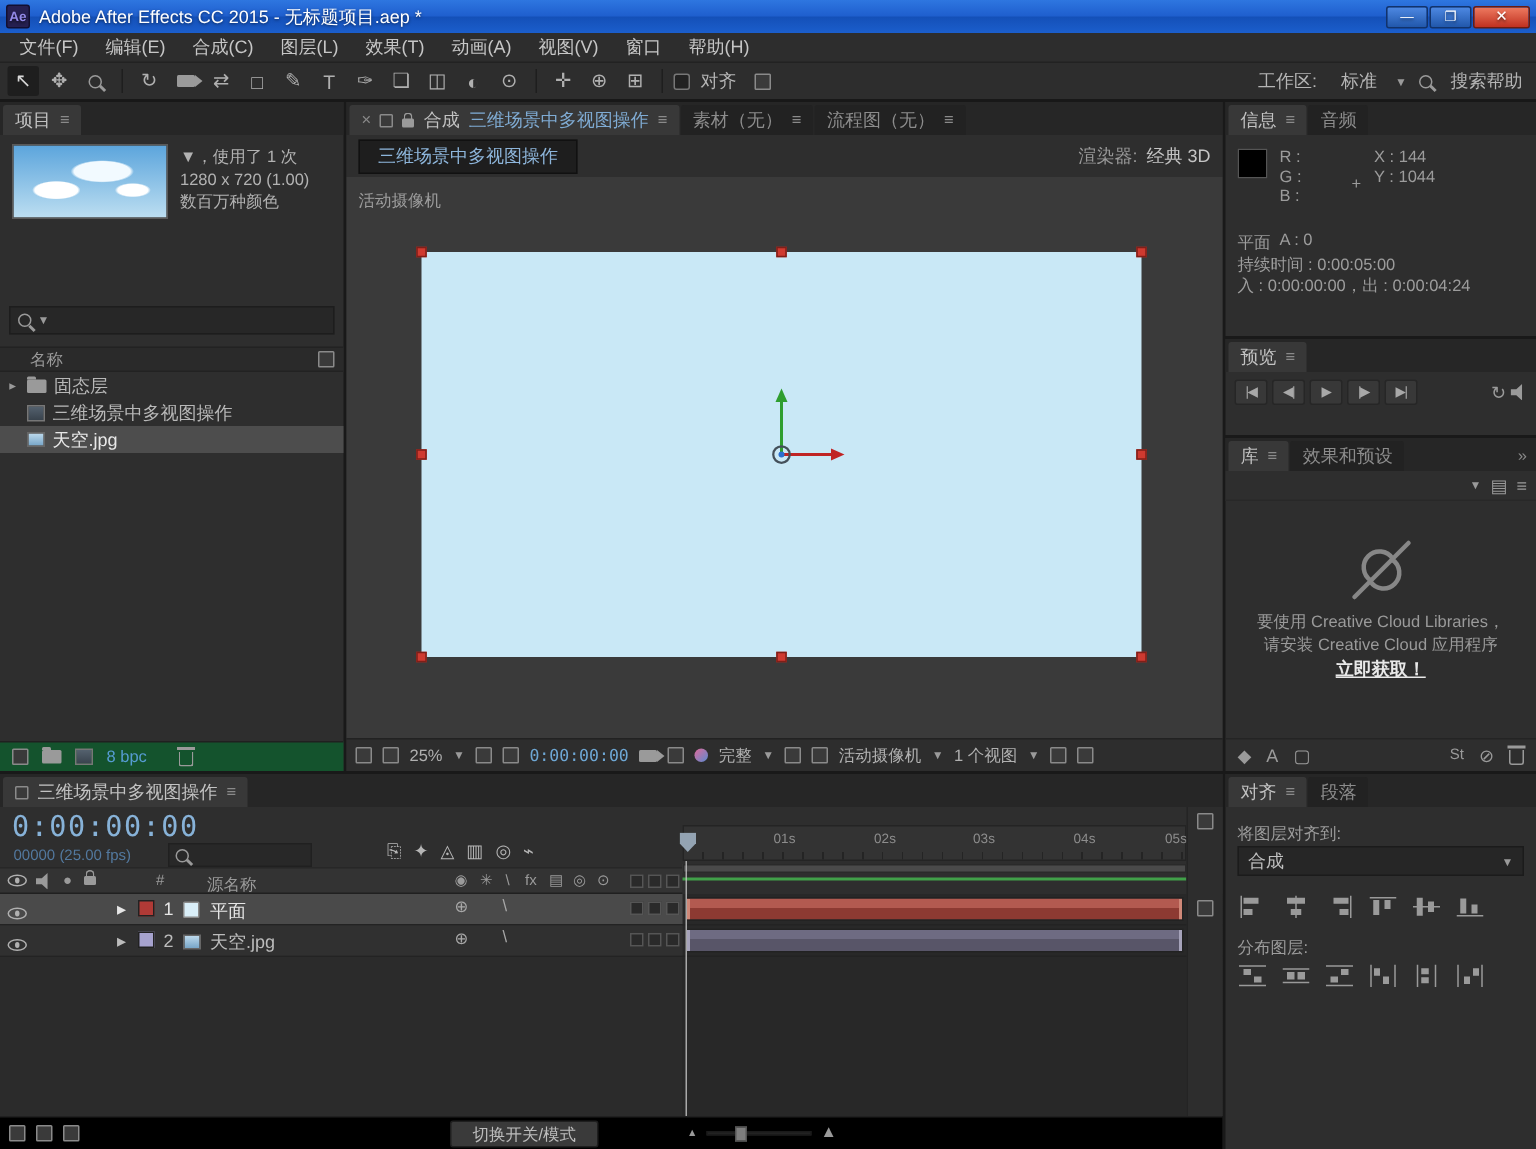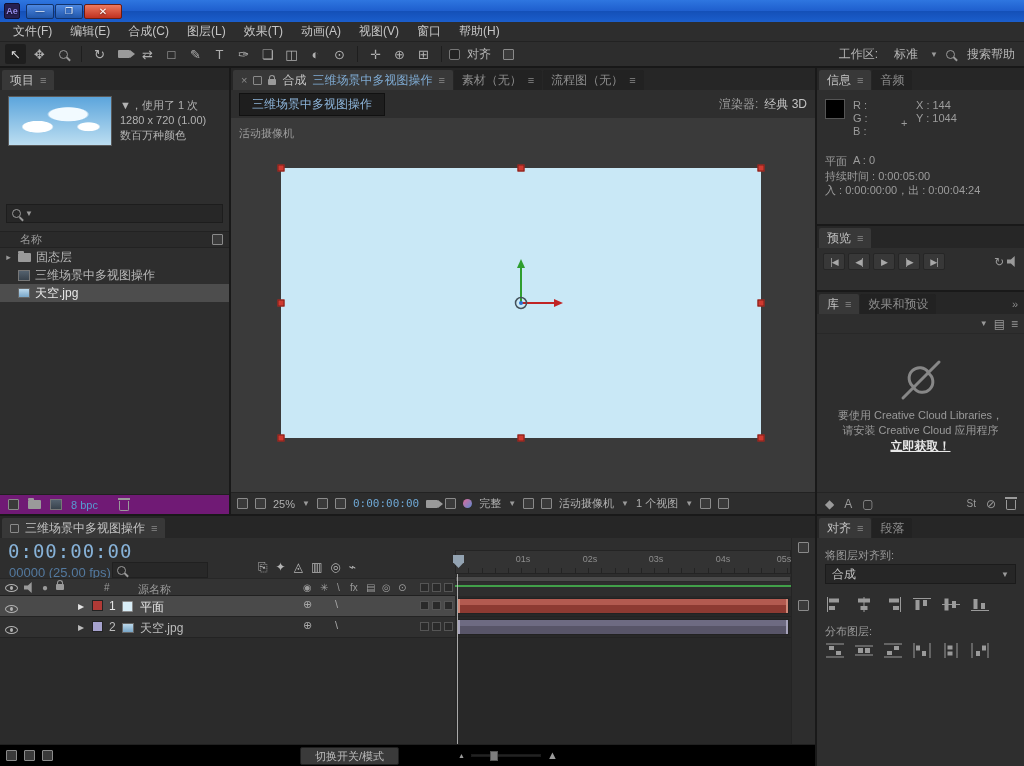--- a/index.html
+++ b/index.html
@@ -62,21 +62,21 @@
  radial-gradient(ellipse 26px 10px at 28% 62%,#fff 55%,rgba(255,255,255,0) 62%),
  radial-gradient(ellipse 34px 12px at 58% 36%,#f2faff 55%,rgba(255,255,255,0) 62%),
  radial-gradient(ellipse 20px 8px at 78% 62%,#fff 50%,rgba(255,255,255,0) 60%),
  linear-gradient(180deg,#5ca5dc,#bcdef1)}
 .pinfo{font-size:11px;color:#b2b2b2;line-height:15px;padding-top:2px}
 .proj-search{margin:58px 6px 0;height:19px;background:#272727;border:1px solid #1d1d1d;display:flex;align-items:center;gap:4px;padding:0 5px}
 .proj-colhead{margin-top:8px;height:17px;background:#2a2a2a;border-top:1px solid #222;border-bottom:1px solid #222;display:flex;align-items:center;padding:0 6px;color:#9a9a9a;font-size:11px}
 .prow{height:18px;display:flex;align-items:center;gap:5px;padding:0 4px;color:#b8b8b8;font-size:12px;white-space:nowrap}
 .prow.selected{background:#4d4d4d;color:#e8e8e8}
 .prow .ind{width:9px;text-align:center;color:#9a9a9a;font-size:9px;flex:0 0 auto}
-.proj-bottom{height:20px;background:#701a75;border-top:1px solid #202020;display:flex;align-items:center;gap:9px;padding:0 8px;margin-top:auto}
+.proj-bottom{height:20px;background:#14532d;border-top:1px solid #202020;display:flex;align-items:center;gap:9px;padding:0 8px;margin-top:auto}
 .bpc{color:#569cd2;font-size:11px}
 
 
 .comp-name{color:#7fabd3}
 .comp-crumb{height:28px;display:flex;align-items:center;padding:0 8px;gap:8px;background:#2e2e2e}
 .crumb-box{background:#1e1e1e;border:1px solid #111;color:#8db5da;padding:2px 12px;font-size:12px}
 .renderer{margin-left:auto;color:#9a9a9a;font-size:12px;display:flex;gap:6px}
 .renderer .rv{color:#c4c4c4}
 .viewer{flex:1;background:#3a3a3a;position:relative;overflow:hidden}
 .view-label{position:absolute;left:8px;top:8px;color:#9c9c9c;font-size:11px}
@@ -101,21 +101,21 @@
 .al-label{position:absolute;left:8px;font-size:11px;color:#9c9c9c}
 .al-dd{position:absolute;left:8px;right:8px;height:20px;background:#262626;border:1px solid #1b1b1b;display:flex;align-items:center;padding:0 6px;color:#c0c0c0;font-size:12px}
 .al-row{position:absolute;left:8px;display:flex;gap:9px}
 .al-ic{width:20px;height:16px;display:flex;align-items:center;justify-content:center}
 
 
 .tl{width:815px;position:relative}
 .tl-top{height:58px;display:flex;flex:0 0 auto}
 .tl-left{width:455px;position:relative;background:#2e2e2e}
 .tl-tc{position:absolute;left:8px;top:2px;font-family:"DejaVu Sans Mono",monospace;font-size:19px;color:#87b2d8;letter-spacing:1px}
-.tl-fps{position:absolute;left:9px;top:27px;font-size:13px;color:#53799f}
+.tl-fps{position:absolute;left:9px;top:27px;font-size:10px;color:#53799f}
 .tl-search{position:absolute;left:112px;top:24px;width:96px;height:16px;background:#282828;border:1px solid #202020;display:flex;align-items:center;gap:4px;padding:0 4px}
 .tl-icons{position:absolute;left:258px;top:22px;display:flex;gap:8px}
 .tl-colhead{position:absolute;left:0;right:0;bottom:0;height:18px;background:#333;border-top:1px solid #272727;border-bottom:1px solid #202020;font-size:10px;color:#9a9a9a}
 .tl-right{flex:1;position:relative;background:#2e2e2e}
 .ruler{position:absolute;left:0;top:12px;right:24px;height:24px;background:#333;border:1px solid #242424;overflow:visible}
 .ruler .mticks{position:absolute;left:0;right:0;bottom:0;height:5px;background:repeating-linear-gradient(90deg,transparent 0 12.3px,#242424 12.3px 13.3px)}
 .tick{position:absolute;top:3px;transform:translateX(-50%);font-size:9px;color:#8d8d8d}
 .playhead{position:absolute;left:-3px;top:4px;width:11px;height:13px;background:#93a3b2;clip-path:polygon(0 0,100% 0,100% 55%,50% 100%,0 55%);border:none}
 .workarea{position:absolute;left:0;right:24px;top:38px;height:6px;background:#4a4a4a;border:1px solid #2a2a2a}
 .greenline{position:absolute;left:0;right:24px;top:47px;height:2px;background:#41a049}
@@ -141,20 +141,21 @@
 .zhandle{position:absolute;left:18px;top:-4px;width:8px;height:10px;background:#7e7e7e;border:1px solid #555}
 svg{display:block}
 </style>
 </head>
 <body>
 
 <div class="app">
 
   <div class="titlebar">
     <div class="app-icon">Ae</div>
+    <div class="title-text">Adobe After Effects CC 2015 - 无标题项目.aep *</div>
     <div class="winbtns">
       <div class="winbtn">—</div>
       <div class="winbtn">❐</div>
       <div class="winbtn close">✕</div>
     </div>
   </div>
 
   <div class="menubar">
     <span class="menu-item">文件(F)</span>
     <span class="menu-item">编辑(E)</span>

